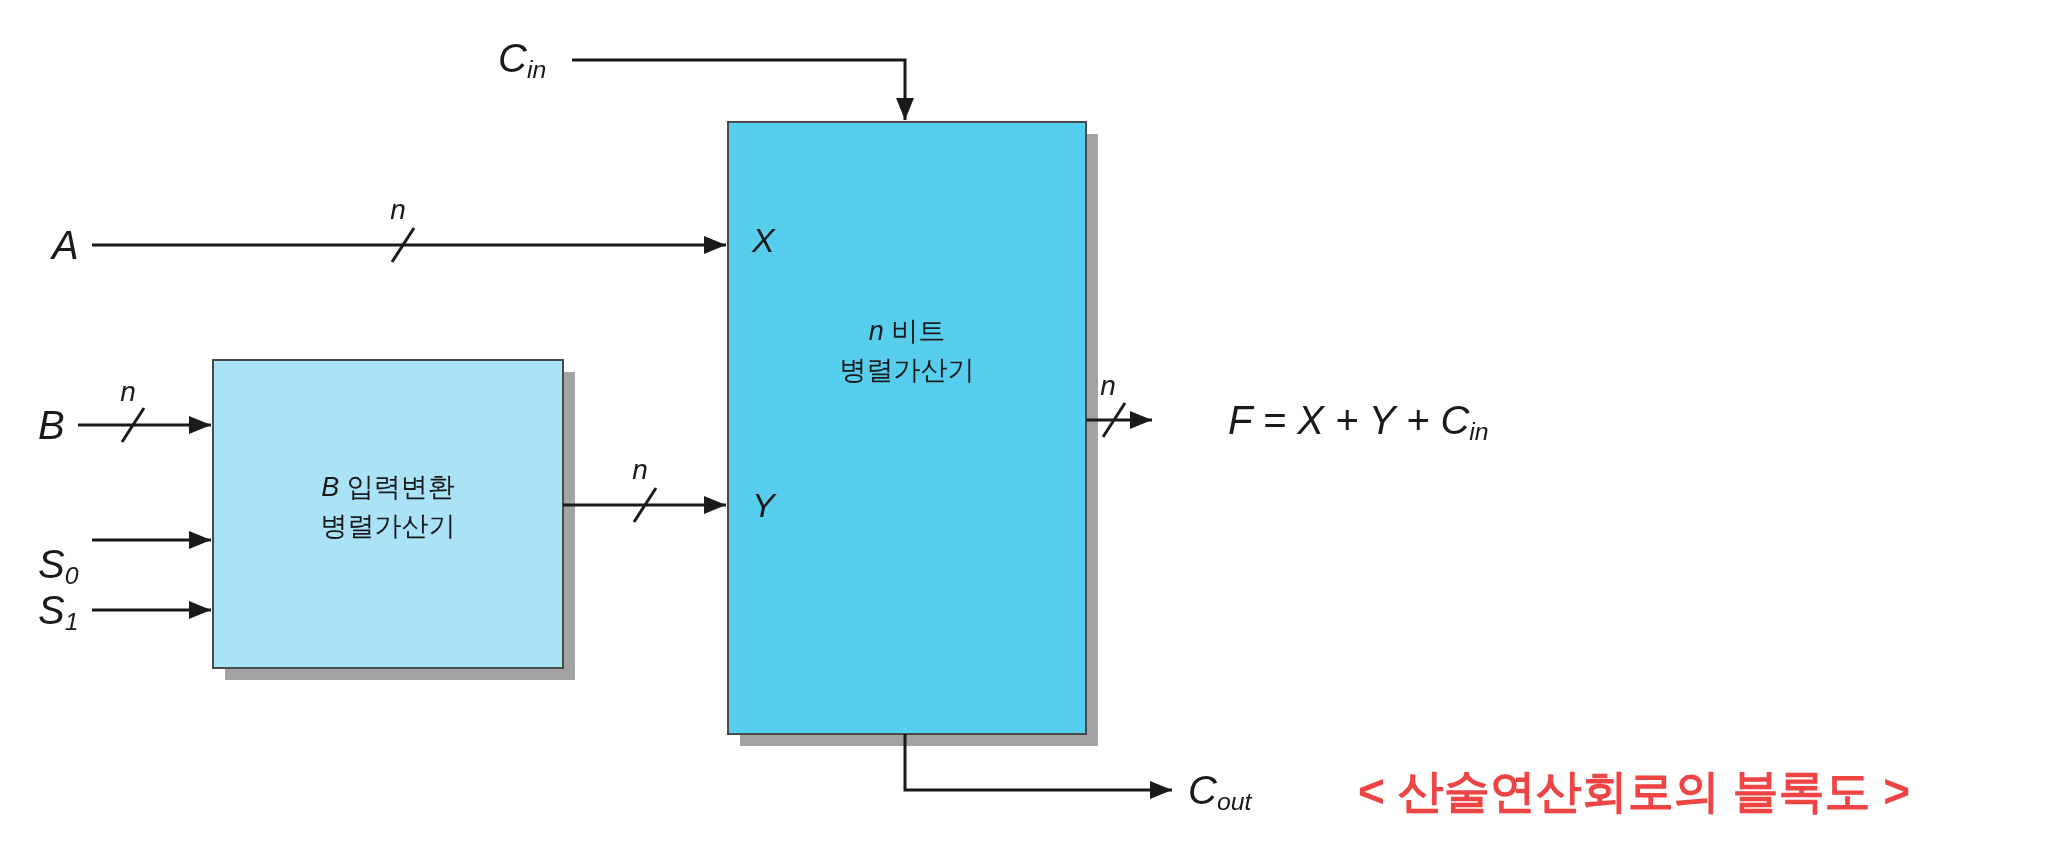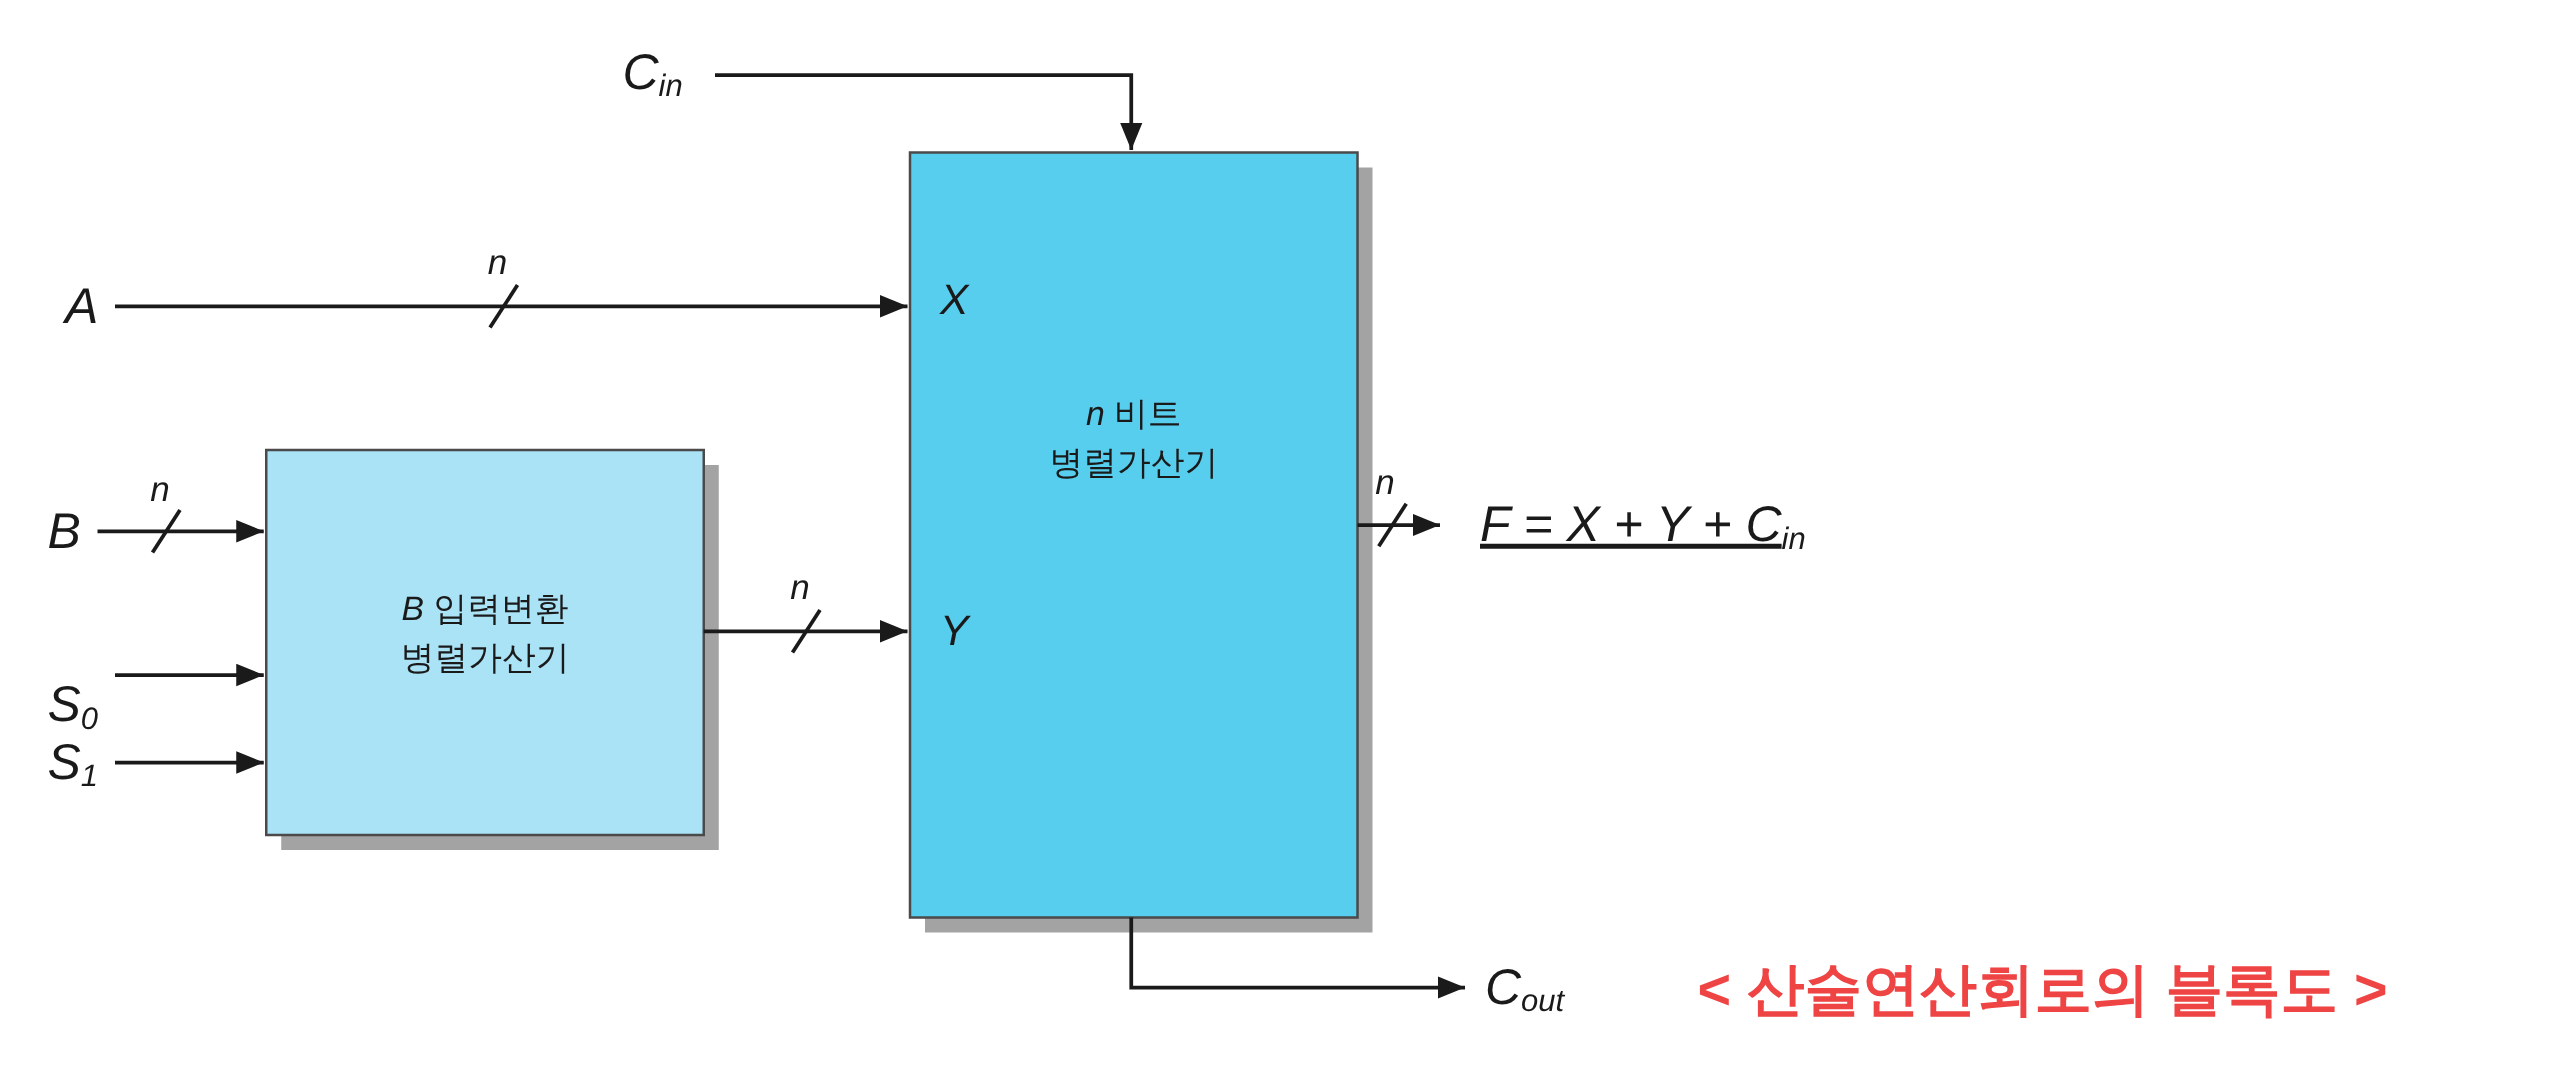--- a/index.html
+++ b/index.html
@@ -129,21 +129,21 @@
   <div class="box-label" style="left:907px; top:312px;">
     <div><span class="var">n</span><span> 비트</span></div>
     <div>병렬가산기</div>
   </div>
 
   <div class="box-label" style="left:388px; top:468px;text-align:center;">
     <div><span class="var">B</span><span> 입력변환</span></div>
     <div>병렬가산기</div>
   </div>
 
-  <div class="label" style="left:1184px; top:420px;text-decoration:underline;">
+  <div class="label" style="left:1228px; top:420px;">
     <span class="var">F = X + Y + C</span><span class="sub">in</span>
   </div>
   <div class="label" style="left:1188px; top:790px;text-align:right;">
     <span class="var">C</span><span class="sub">out</span>
   </div>
 
   <div id="caption">&lt; 산술연산회로의 블록도 &gt;</div>
 
 </div>
 

